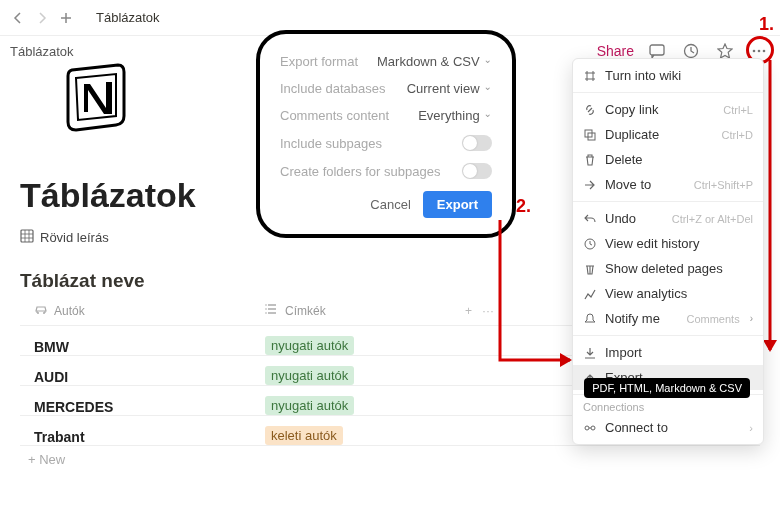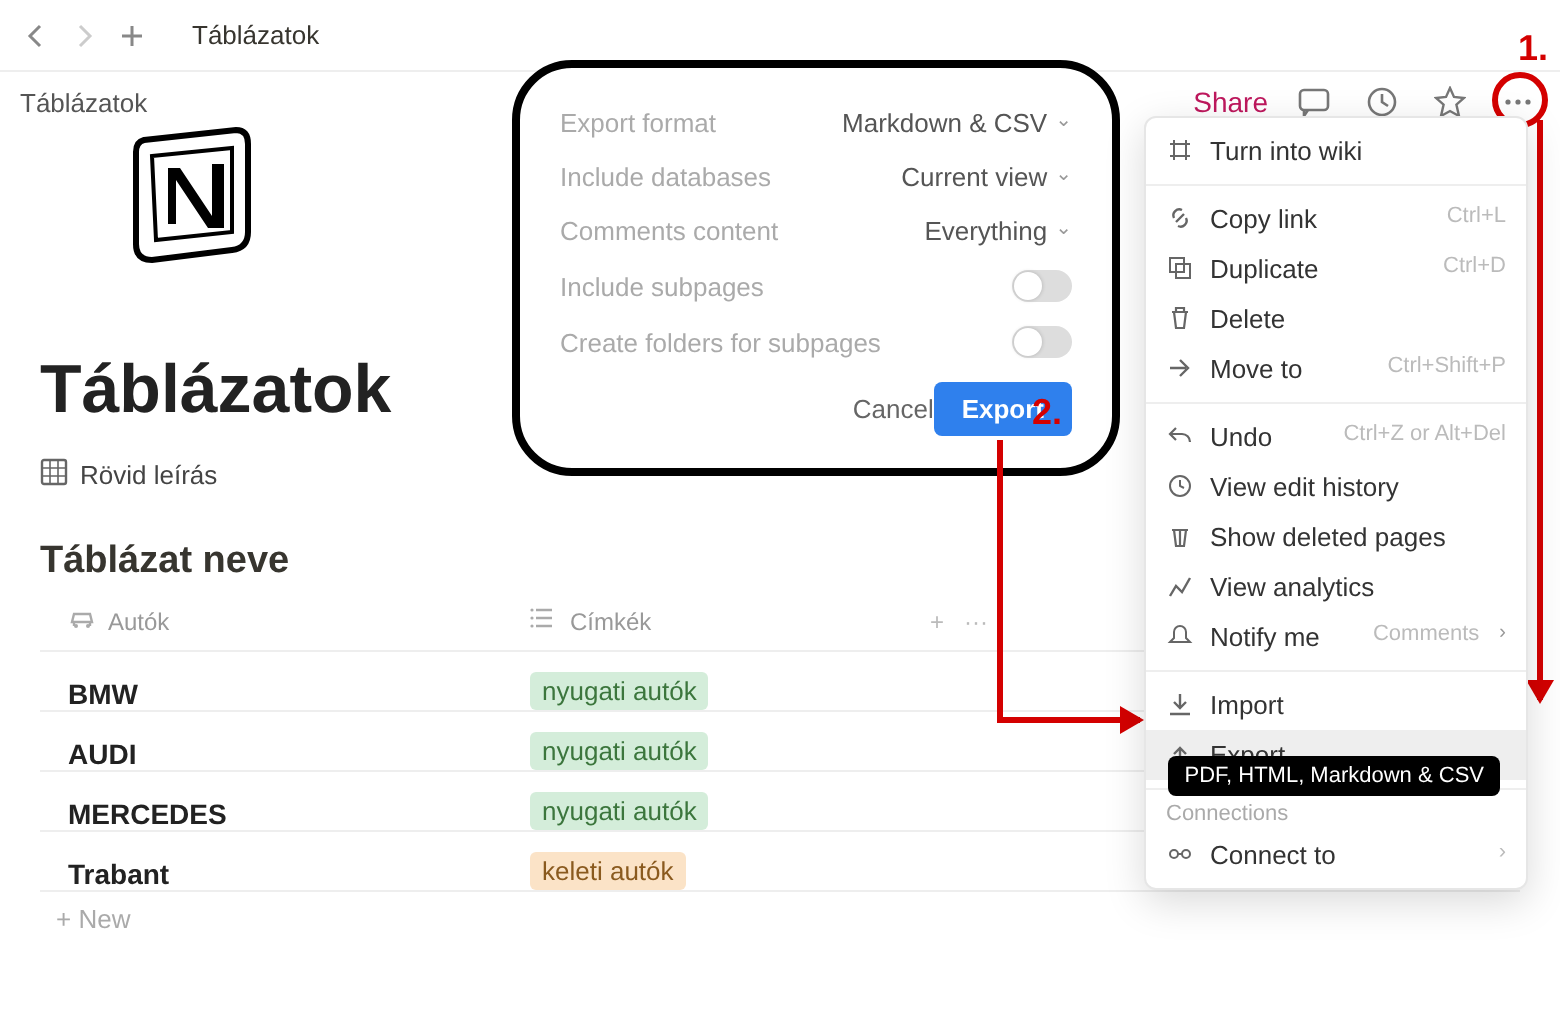--- a/index.html
+++ b/index.html
@@ -114,21 +114,21 @@
 .tag-orange { background: #fbe3c7; color: #8a5a1e;}
 .new-row {
   color: #aaa;
   font-size: 13px;
   padding: 6px 0 0 8px;
 }
 
 .export-dialog {
   position: absolute;
   left: 256px; top: 30px;
-  width: 304px;
+  width: 260px;
   background: #fff;
   border: 4px solid #000;
   border-radius: 30px;
   padding: 20px 20px 16px 20px;
 }
 .export-row {
   display: flex;
   justify-content: space-between;
   align-items: center;
   font-size: 13px;
@@ -152,21 +152,21 @@
   position: absolute;
   width: 14px; height: 14px;
   background: #fff;
   border-radius: 50%;
   top: 1px; left: 1px;
   box-shadow: 0 0 2px rgba(0,0,0,0.2);
 }
 .export-actions {
   display: flex;
   justify-content: flex-end;
-  gap: 0;
+  gap: 12px;
   align-items: center;
   margin-top: 4px;
 }
 .btn-cancel { font-size: 13px; color: #666; cursor: pointer;}
 .btn-primary {
   background: #2f80ed;
   color: #fff;
   border: none;
   padding: 6px 14px;
   border-radius: 4px;
@@ -182,21 +182,21 @@
   background: #fff;
   border: 1px solid #e6e6e6;
   border-radius: 6px;
   box-shadow: 0 6px 20px rgba(0,0,0,0.15);
   padding: 4px 0;
   font-size: 13px;
   z-index: 10;
 }
 .ctx-item {
   display: flex;
-  align-items: flex-start;
+  align-items: center;
   padding: 5px 10px;
   gap: 8px;
   color: #333;
   cursor: pointer;
   white-space: nowrap;
 }
 .ctx-item .shortcut {
   margin-left: auto;
   color: #bbb;
   font-size: 11px;

